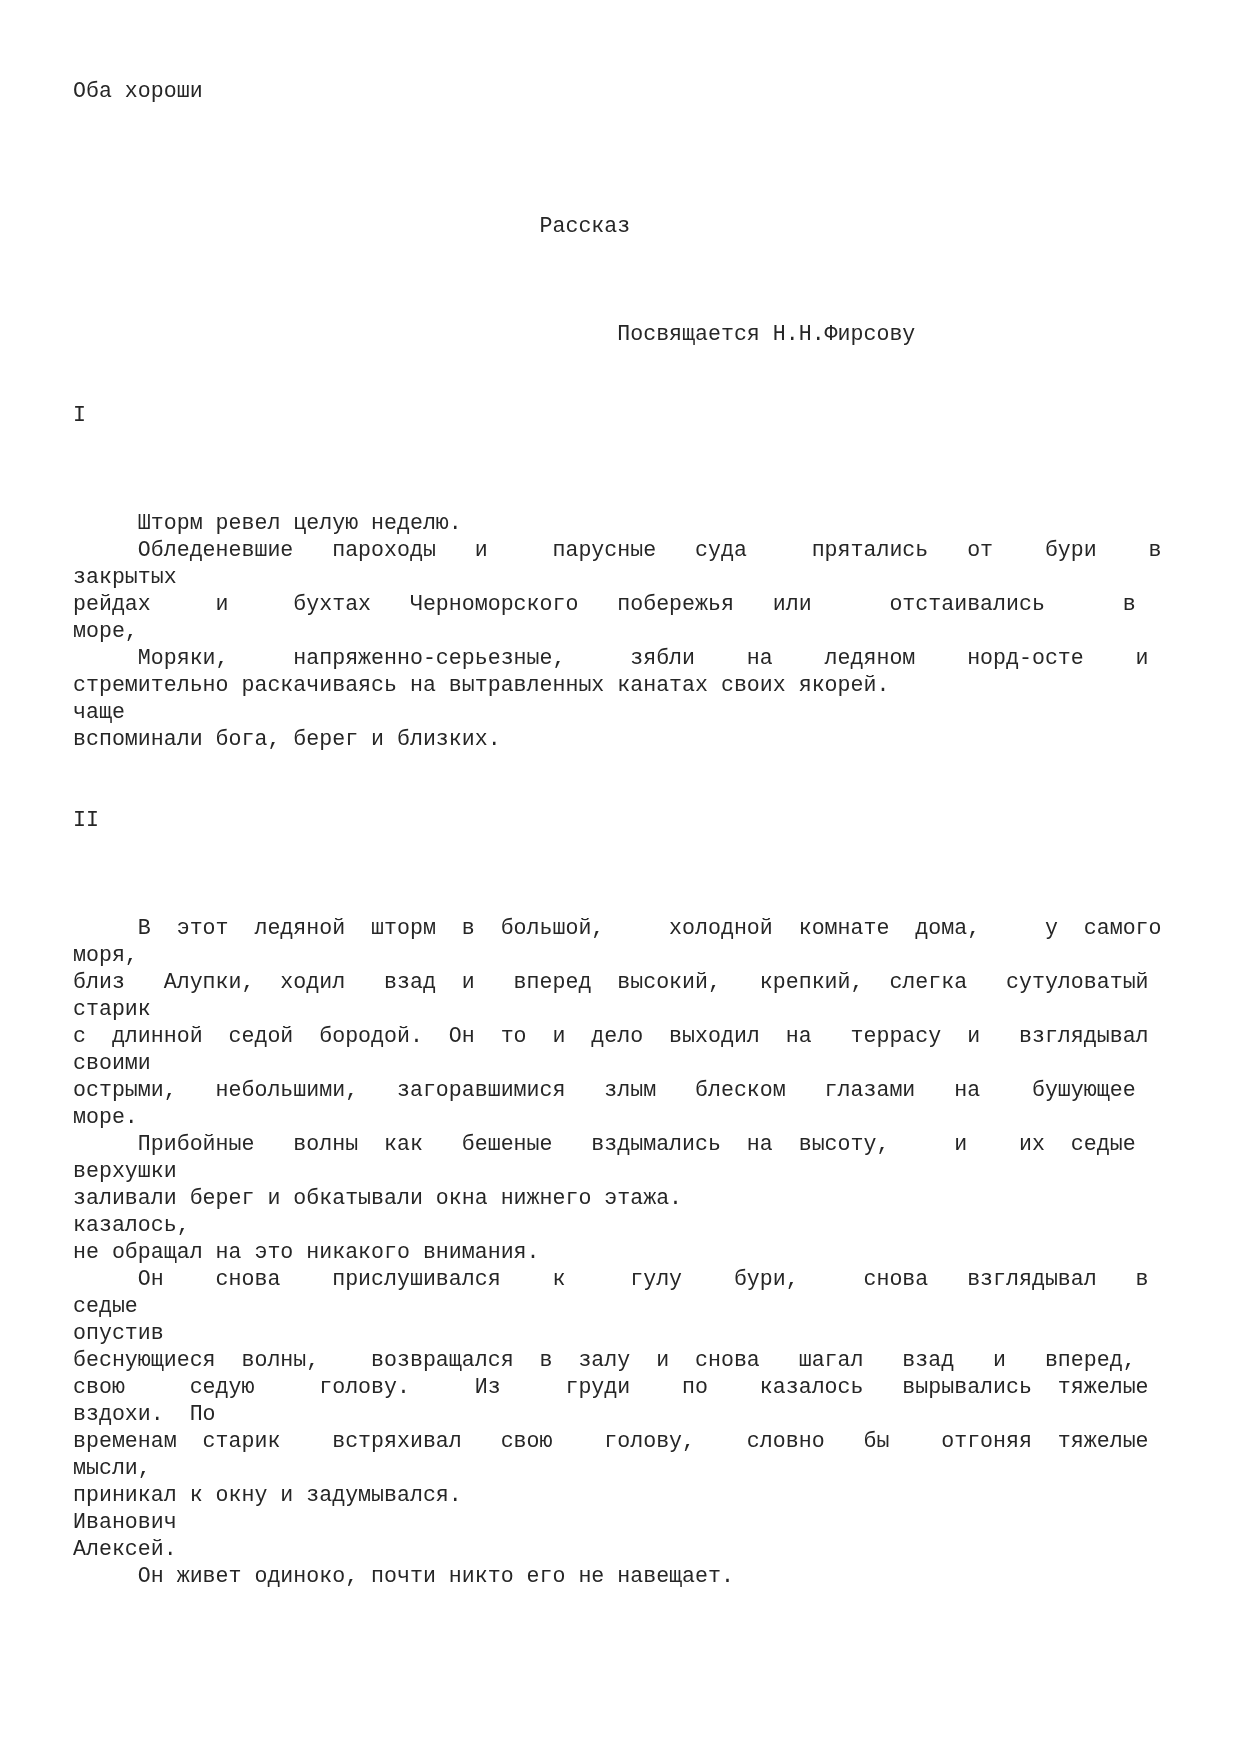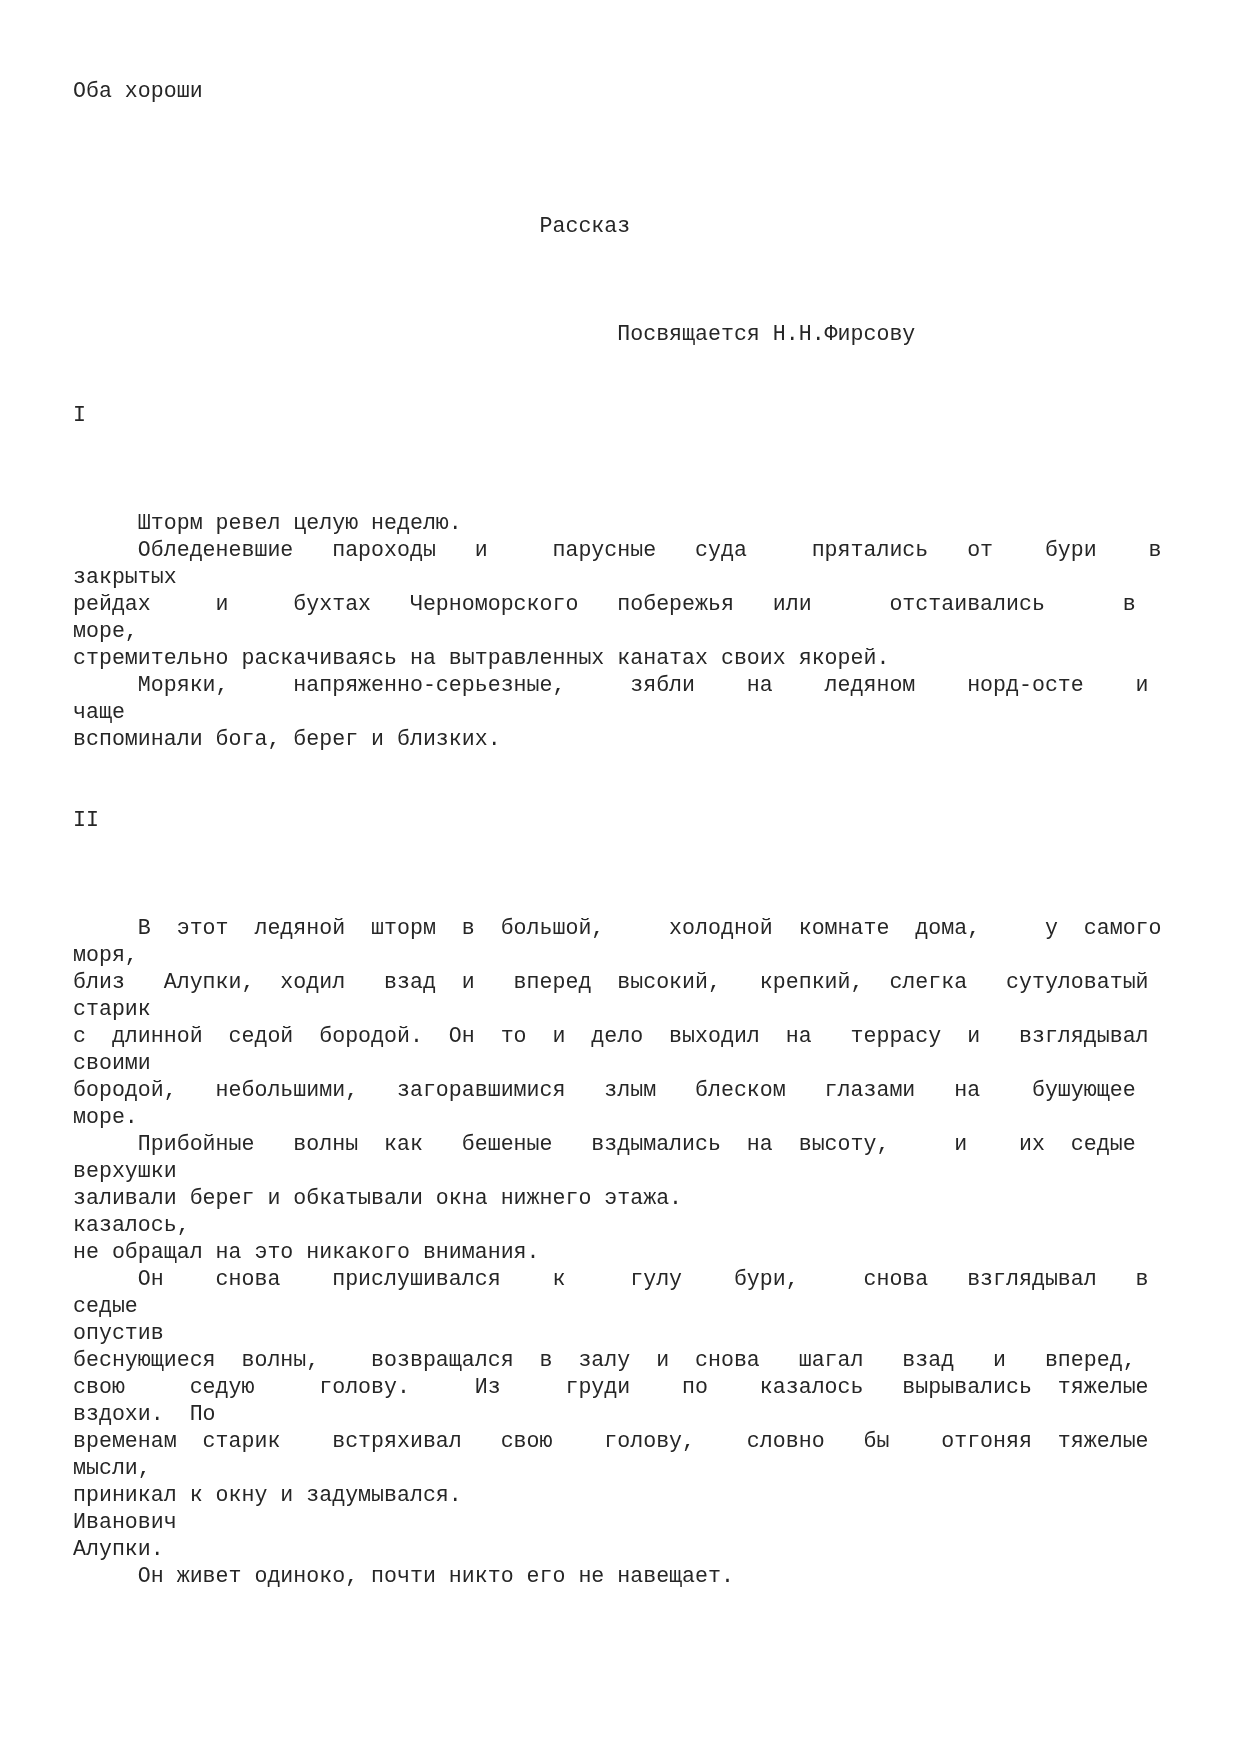--- a/index.html
+++ b/index.html
@@ -50,49 +50,49 @@
       <div class="line"></div>
       <div class="line">I</div>
       <div class="line"></div>
       <div class="line"></div>
       <div class="line"></div>
       <div class="line">     Шторм ревел целую неделю.</div>
       <div class="line">     Обледеневшие   пароходы   и     парусные   суда     прятались   от    бури    в</div>
       <div class="line">закрытых</div>
       <div class="line">рейдах     и     бухтах   Черноморского   побережья   или      отстаивались      в</div>
       <div class="line">море,</div>
+      <div class="line">     Моряки,     напряженно-серьезные,     зябли    на    ледяном    норд-осте    и</div>
       <div class="line">стремительно раскачиваясь на вытравленных канатах своих якорей.</div>
-      <div class="line">     Моряки,     напряженно-серьезные,     зябли    на    ледяном    норд-осте    и</div>
       <div class="line">чаще</div>
       <div class="line">вспоминали бога, берег и близких.</div>
       <div class="line"></div>
       <div class="line"></div>
       <div class="line">II</div>
       <div class="line"></div>
       <div class="line"></div>
       <div class="line"></div>
       <div class="line">     В  этот  ледяной  шторм  в  большой,     холодной  комнате  дома,     у  самого</div>
       <div class="line">моря,</div>
       <div class="line">близ   Алупки,  ходил   взад  и   вперед  высокий,   крепкий,  слегка   сутуловатый</div>
       <div class="line">старик</div>
       <div class="line">с  длинной  седой  бородой.  Он  то  и  дело  выходил  на   террасу  и   взглядывал</div>
       <div class="line">своими</div>
-      <div class="line">бородой,   небольшими,   загоравшимися   злым   блеском   глазами   на    бушующее</div>
+      <div class="line">острыми,   небольшими,   загоравшимися   злым   блеском   глазами   на    бушующее</div>
       <div class="line">море.</div>
       <div class="line">     Прибойные   волны  как   бешеные   вздымались  на  высоту,     и    их  седые</div>
       <div class="line">верхушки</div>
       <div class="line">заливали берег и обкатывали окна нижнего этажа.</div>
       <div class="line">казалось,</div>
       <div class="line">не обращал на это никакого внимания.</div>
       <div class="line">     Он    снова    прислушивался    к     гулу    бури,     снова   взглядывал   в</div>
       <div class="line">седые</div>
       <div class="line">опустив</div>
       <div class="line">беснующиеся  волны,    возвращался  в  залу  и  снова   шагал   взад   и   вперед,</div>
       <div class="line">свою     седую     голову.     Из     груди    по    казалось   вырывались  тяжелые</div>
       <div class="line">вздохи.  По</div>
       <div class="line">временам  старик    встряхивал   свою    голову,    словно   бы    отгоняя  тяжелые</div>
       <div class="line">мысли,</div>
       <div class="line">приникал к окну и задумывался.</div>
       <div class="line">Иванович</div>
-      <div class="line">Алупки.</div>
+      <div class="line">Алексей.</div>
       <div class="line">     Он живет одиноко, почти никто его не навещает.</div>
     </div>
 </div>
 
 </body></html>

